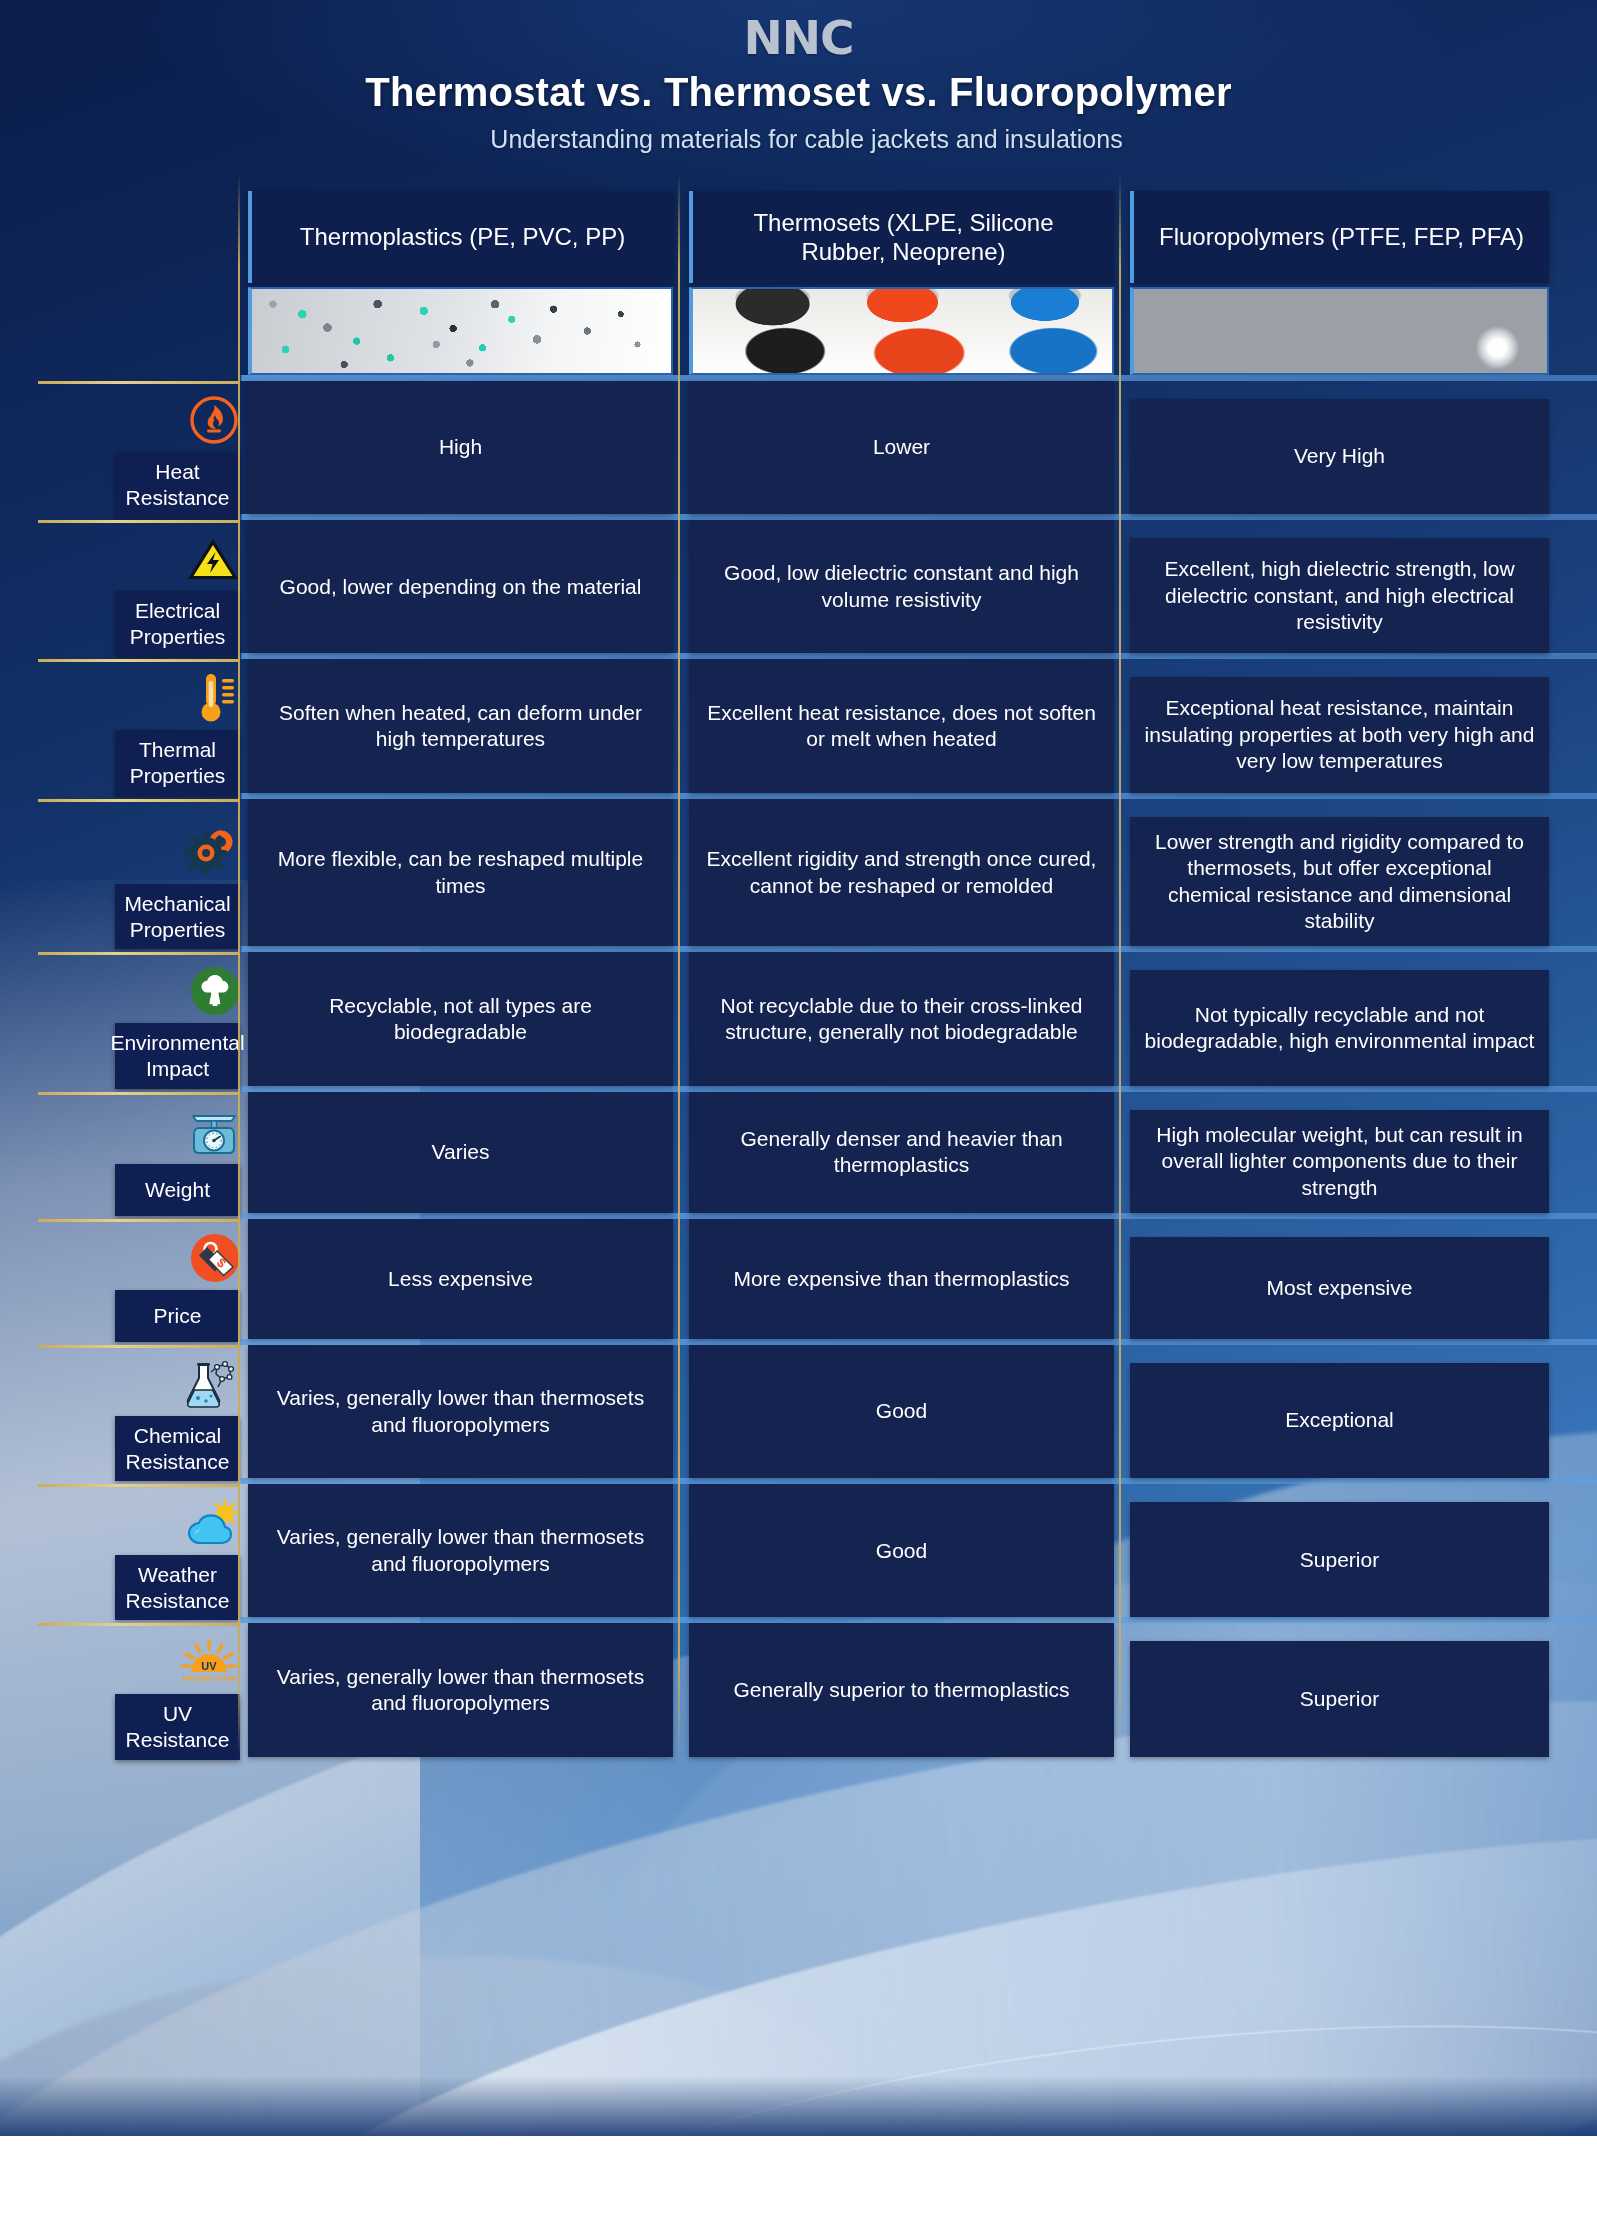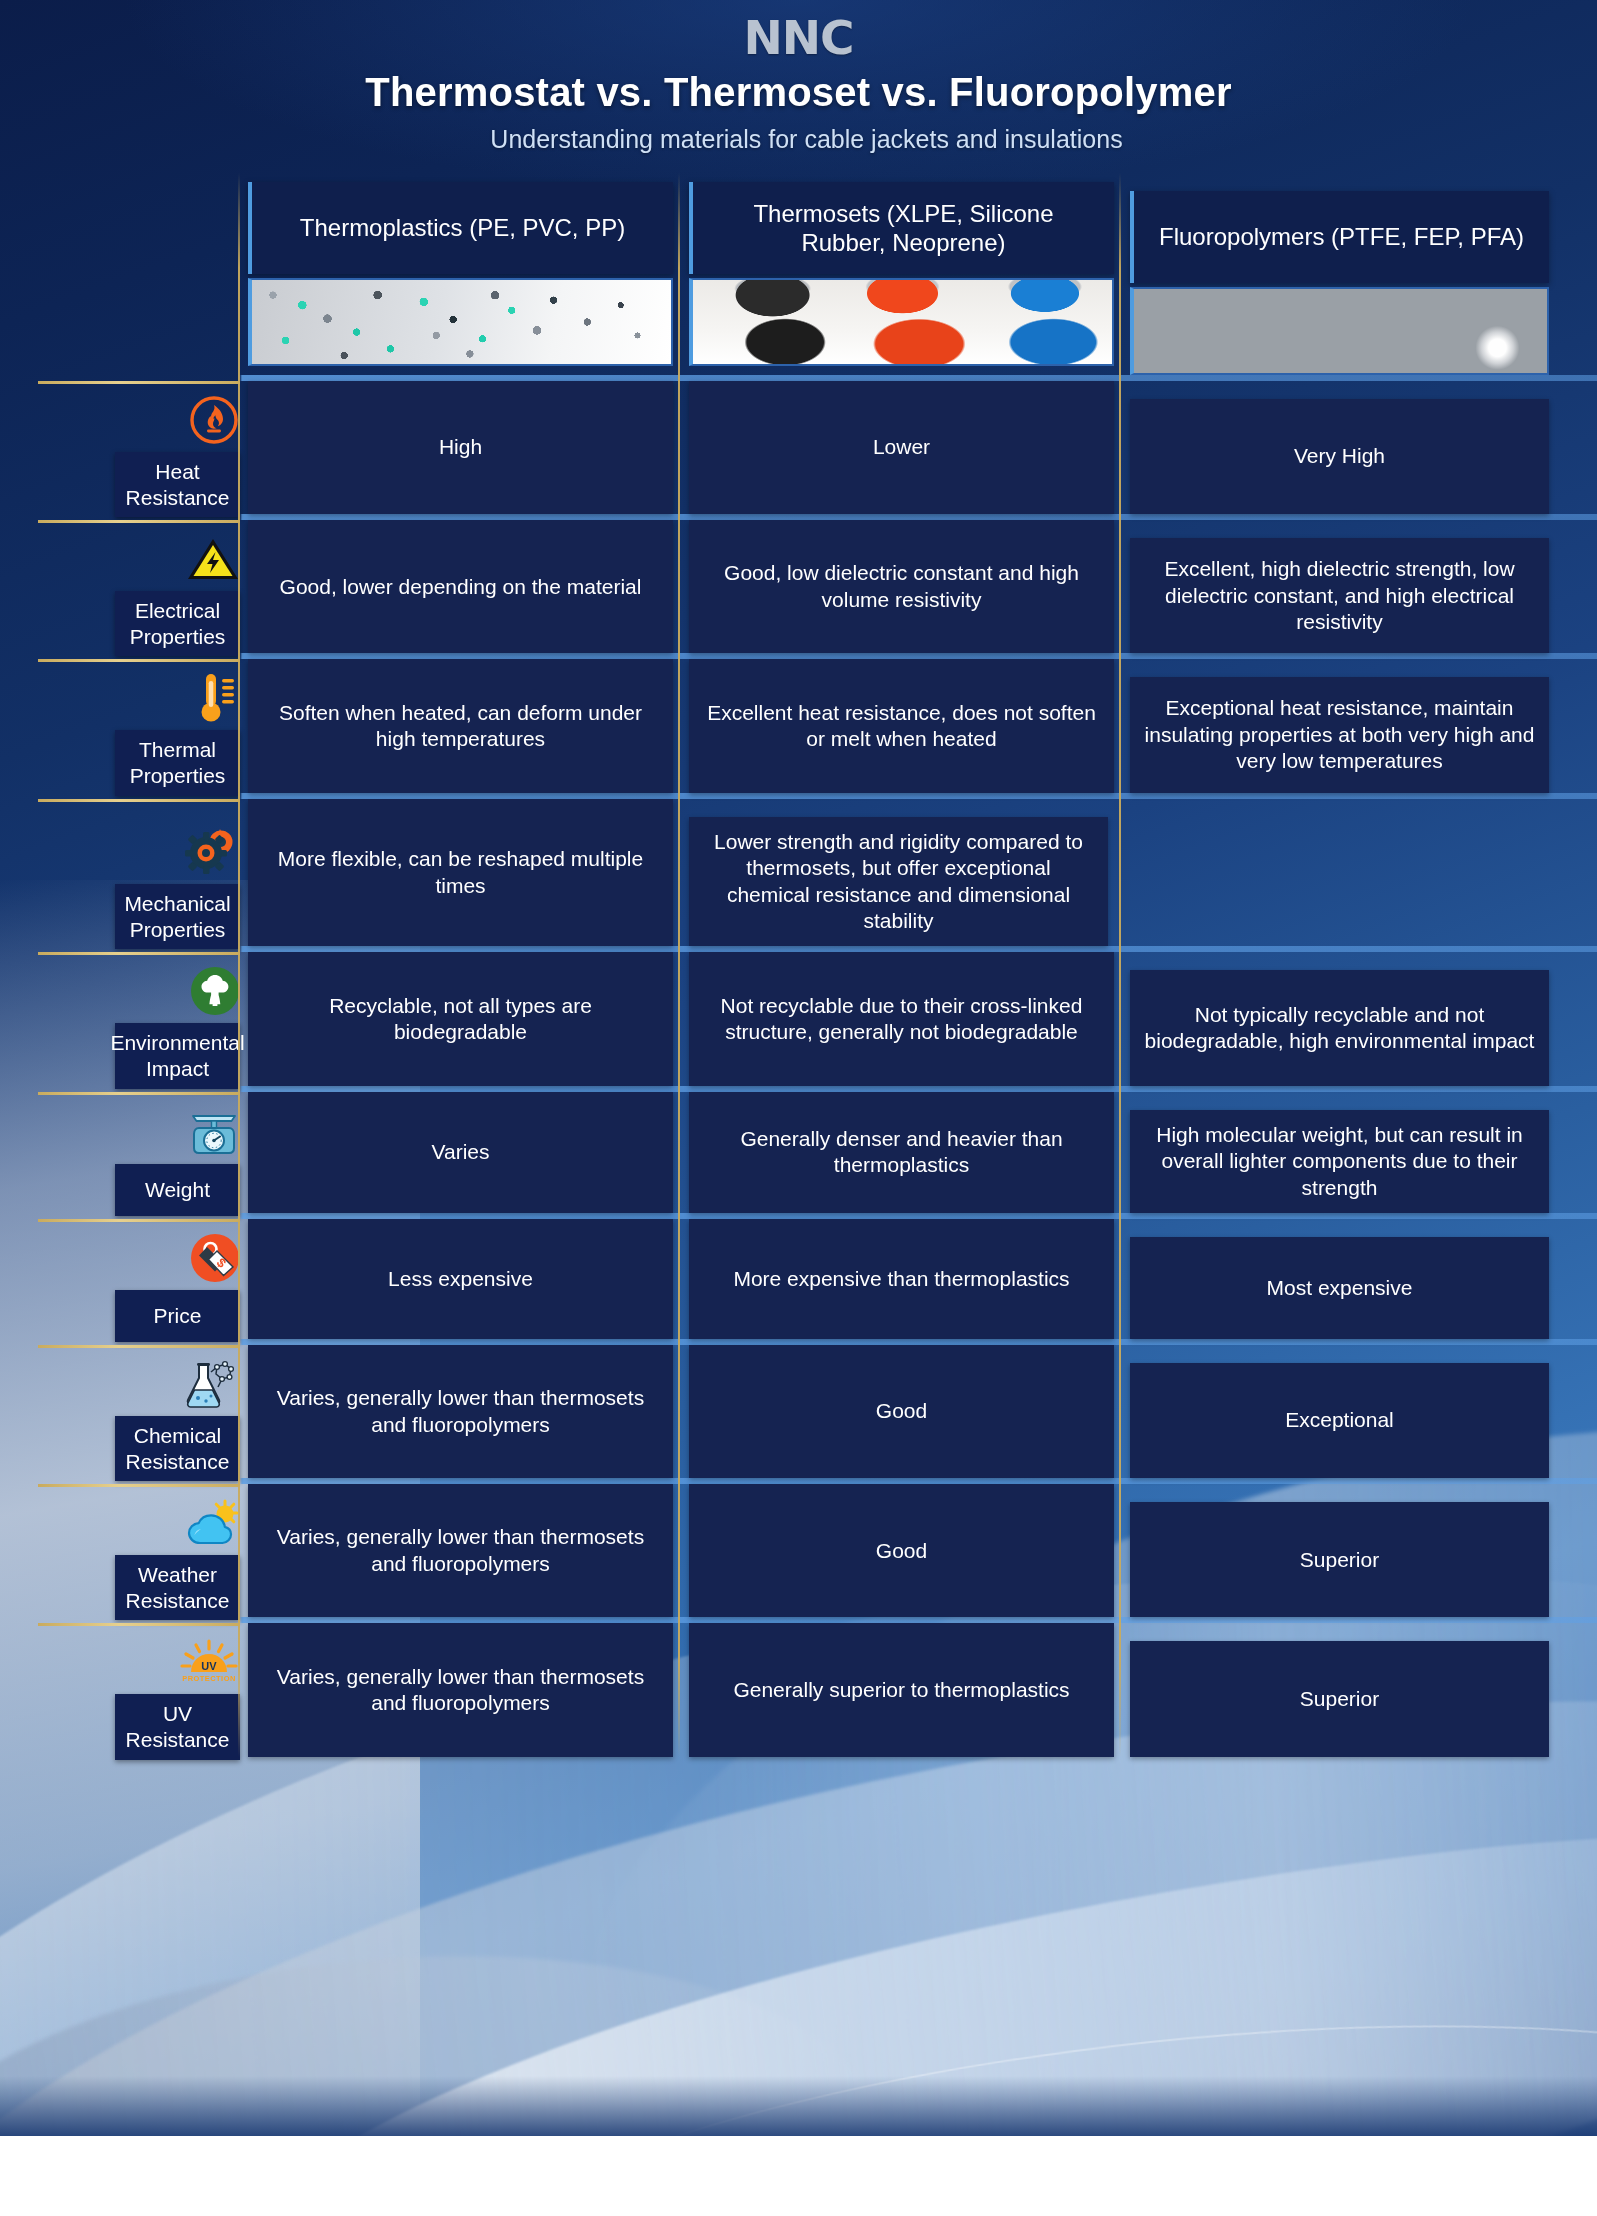--- a/index.html
+++ b/index.html
@@ -142,21 +142,21 @@
   }
   .row { display: flex; width: 1597px; align-items: stretch; }
 
   .label-col { width: 240px; flex: 0 0 240px; position: relative; }
   .data-col  { width: 441px; flex: 0 0 441px; position: relative; padding: 0 8px; }
   .data-col.c1 { width: 441px; flex: 0 0 441px; }
   .data-col.c2 { width: 441px; flex: 0 0 441px; }
   .data-col.c3 { width: 435px; flex: 0 0 435px; margin-top: 18px; }
 
   
-  .hdr-row { align-items: center; }
+  .hdr-row { align-items: flex-end; }
   .hdr-cell {
     background: #0f1f4d;
     border-left: 4px solid #4f9ce0;
     min-height: 92px;
     display: flex; align-items: center; justify-content: center;
     text-align: center;
     padding: 10px 16px;
     color: #ffffff;
     font-size: 24px;
     line-height: 1.22;
@@ -439,20 +439,23 @@
       <circle cx="22" cy="27" r="8.5" fill="#f4631e"></circle>
       <circle cx="22" cy="27" r="4" fill="#16384f"></circle>
     </svg>
             </div>
             <div class="label-chip">Mechanical Properties</div>
           </div>
         </div>
         <div class="data-col c1">
           <div class="cell">More flexible, can be reshaped multiple times</div>
         </div>
+        <div class="data-col c2">
+          <div class="cell">Excellent rigidity and strength once cured, cannot be reshaped or remolded</div>
+        </div>
         <div class="data-col c3">
           <div class="cell">Lower strength and rigidity compared to thermosets, but offer exceptional chemical resistance and dimensional stability</div>
         </div>
       </div>
       <div class="rowsep-h"></div>
       <div class="row">
         <div class="label-col">
           <div class="divider"></div>
           <div class="label-inner">
             <div class="icon-wrap">

